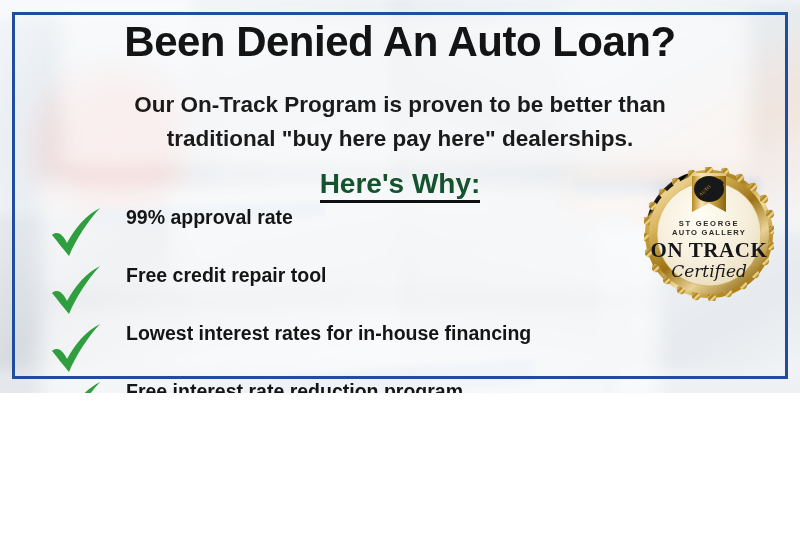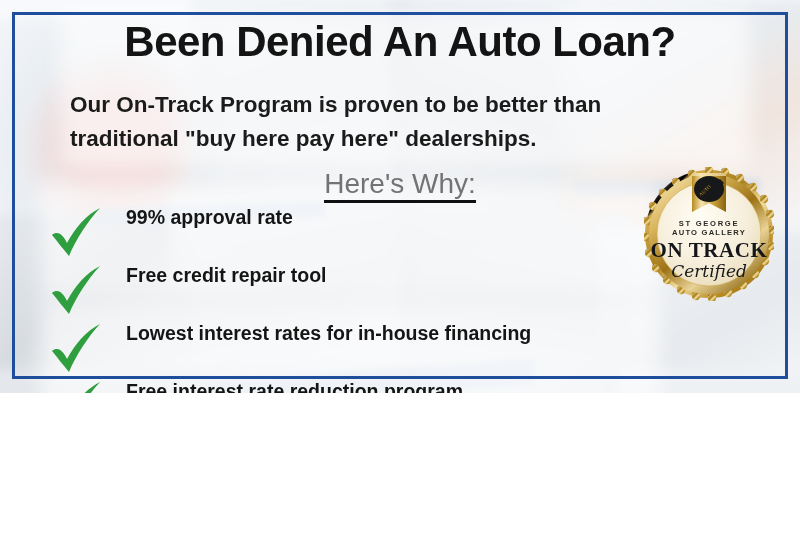--- a/index.html
+++ b/index.html
@@ -104,33 +104,34 @@
     font-size: 42px;
     font-weight: 700;
     color: #141414;
     letter-spacing: -0.5px;
     line-height: 1.05;
   }
   .sub {
     position: absolute;
     left: 70px; right: 70px;
     top: 88px;
+    text-align: center;
     font-size: 22.5px;
     font-weight: 700;
     color: #1b1b1b;
     line-height: 1.52;
   }
   .why {
     position: absolute;
     left: 0; right: 0;
     top: 168px;
     text-align: center;
     font-size: 28px;
-    font-weight: 400;
-    color: #737373;
+    font-weight: 700;
+    color: #14532d;
   }
   .why span {
     border-bottom: 3px solid #101010;
     padding-bottom: 1px;
   }
 
   .bullets {
     position: absolute;
     left: 48px;
     top: 206px;

